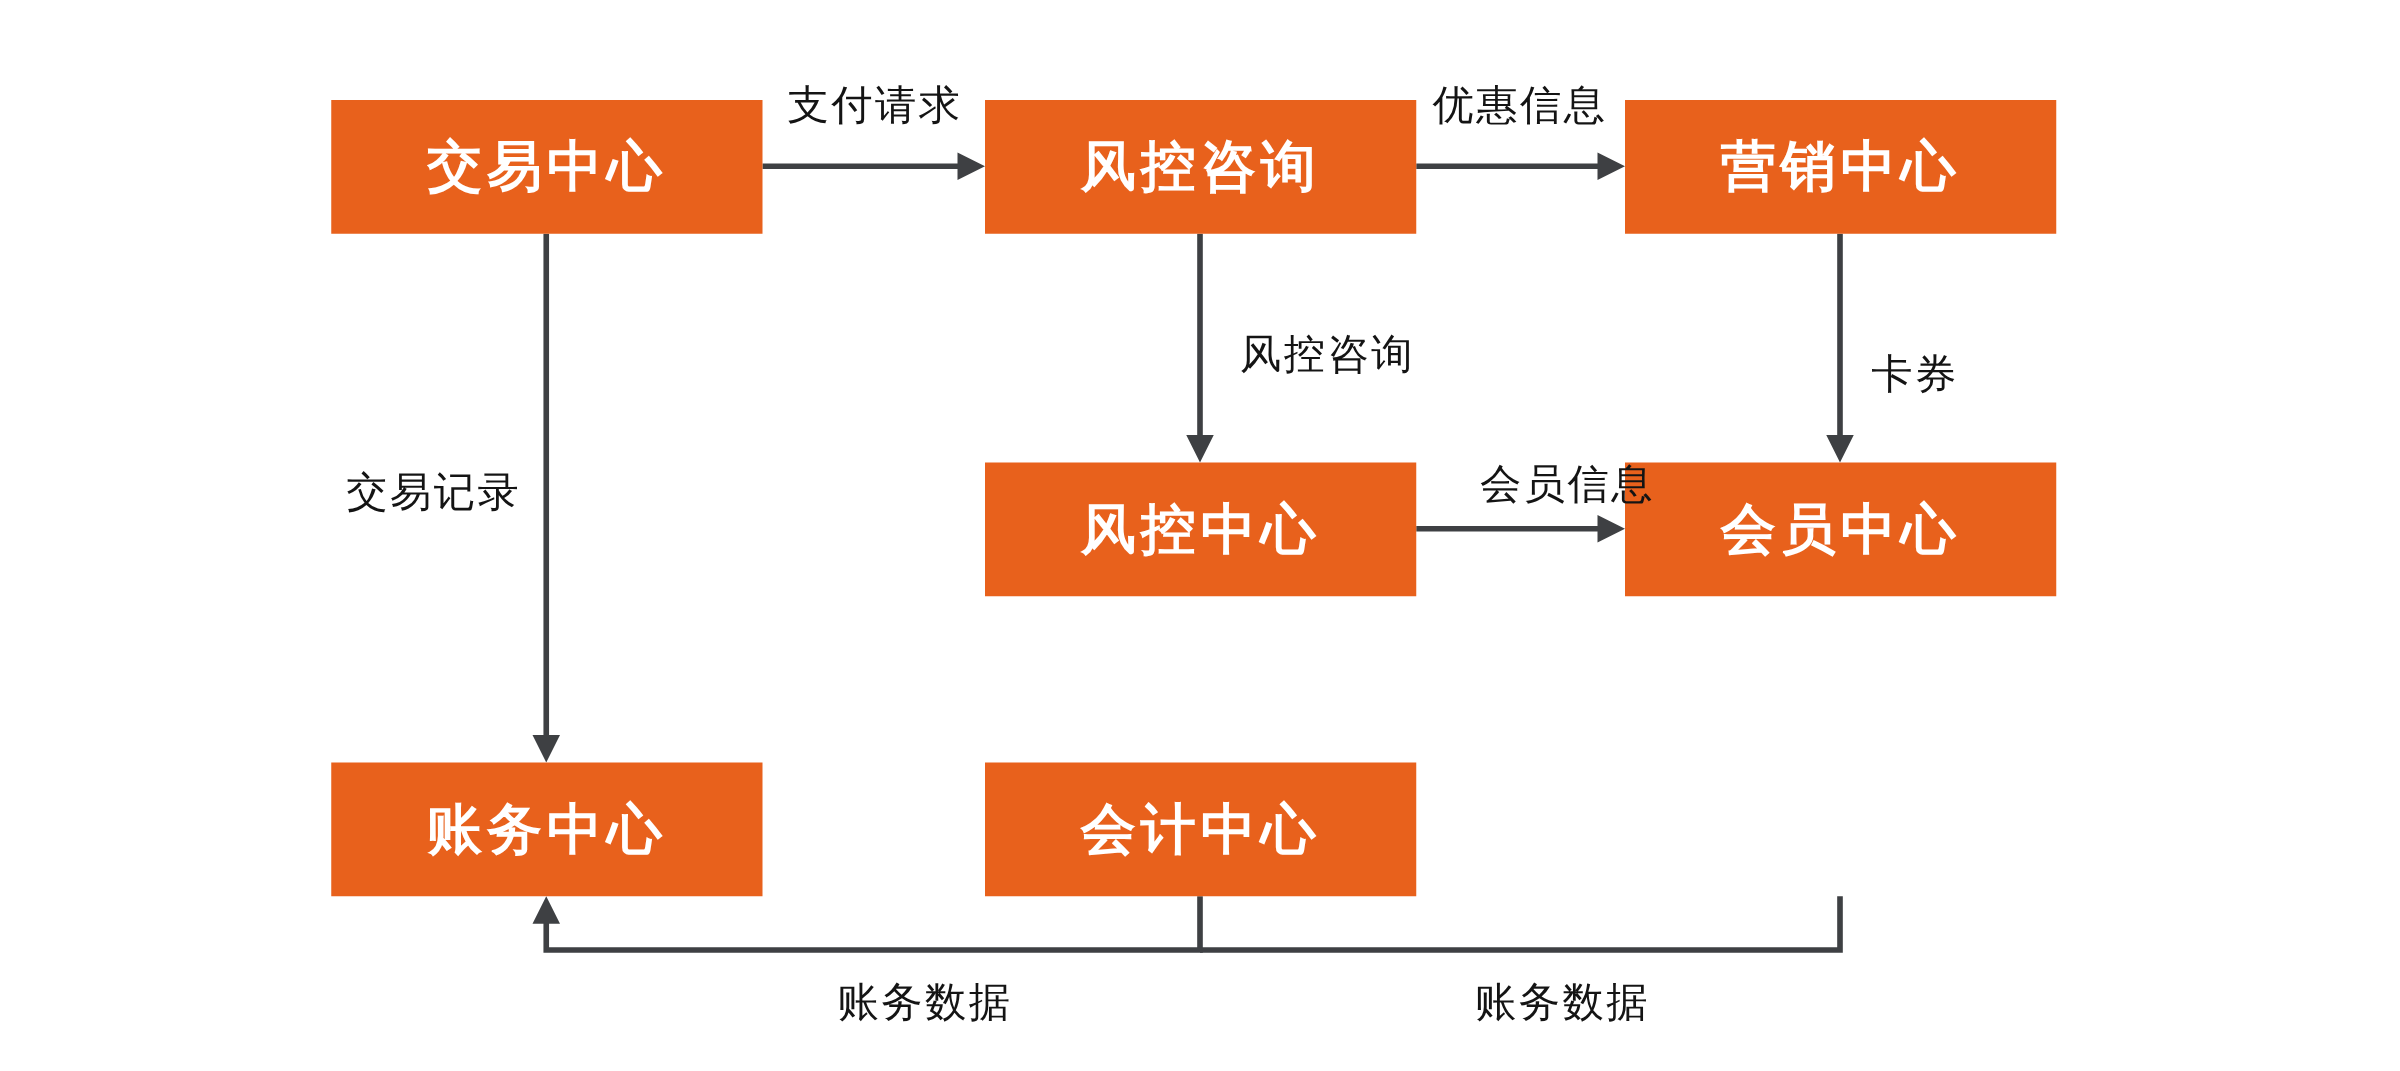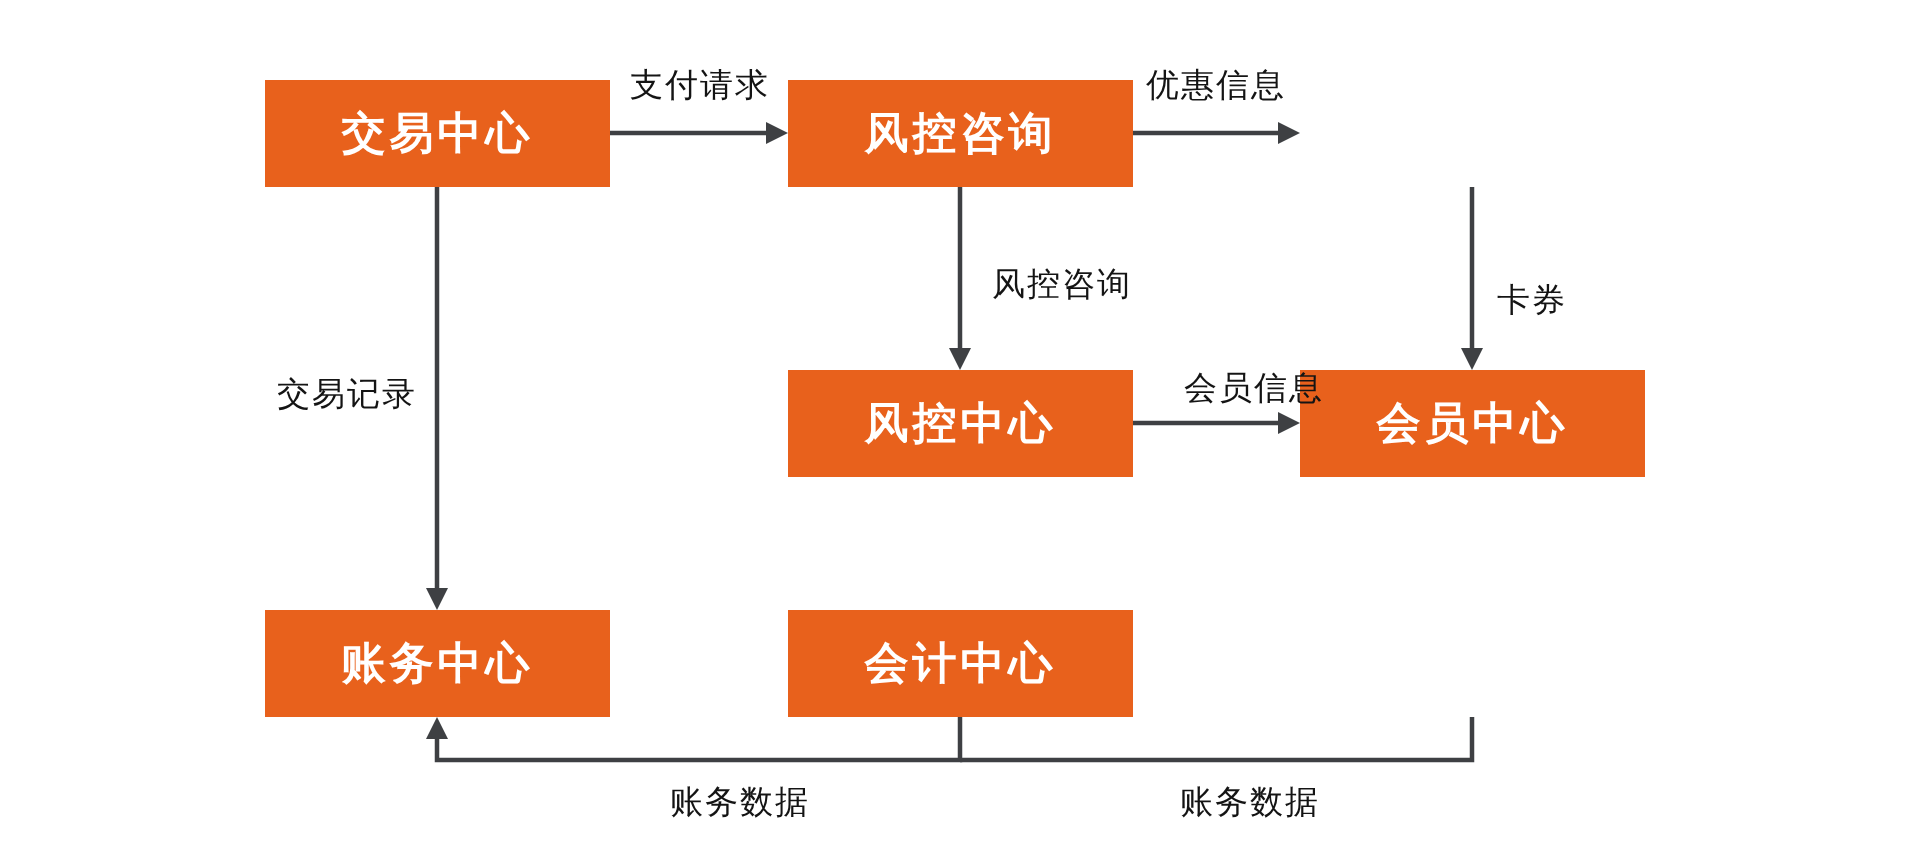--- a/index.html
+++ b/index.html
@@ -73,20 +73,23 @@
     <polyline points="1472,717 1472,760 960,760"></polyline>
     <polygon points="437,717 426,739 448,739"></polygon>
   </svg>
 
   <div class="node r1 c1">
       <span>交易中心</span>
     </div>
   <div class="node r1 c2">
       <span>风控咨询</span>
     </div>
+  <div class="node r1 c3">
+      <span>营销中心</span>
+    </div>
   <div class="node r2 c2">
       <span>风控中心</span>
     </div>
   <div class="node r3 c1">
       <span>账务中心</span>
     </div>
   <div class="node r2 c3">
       <span>会员中心</span>
     </div>
   <div class="node r3 c2">

